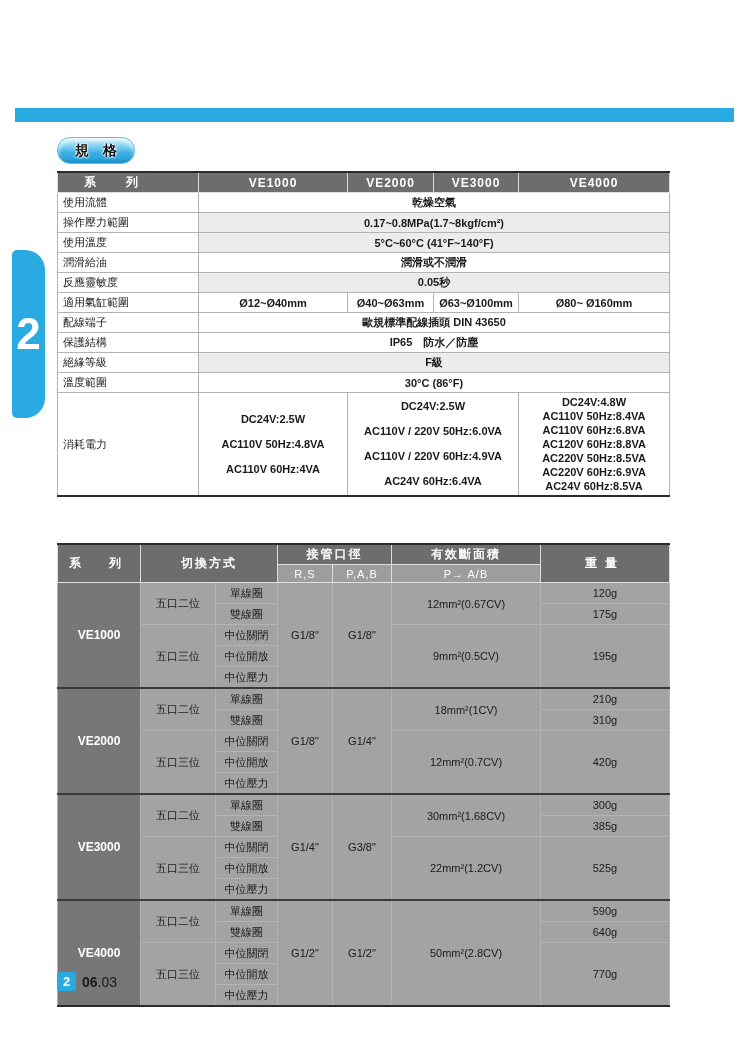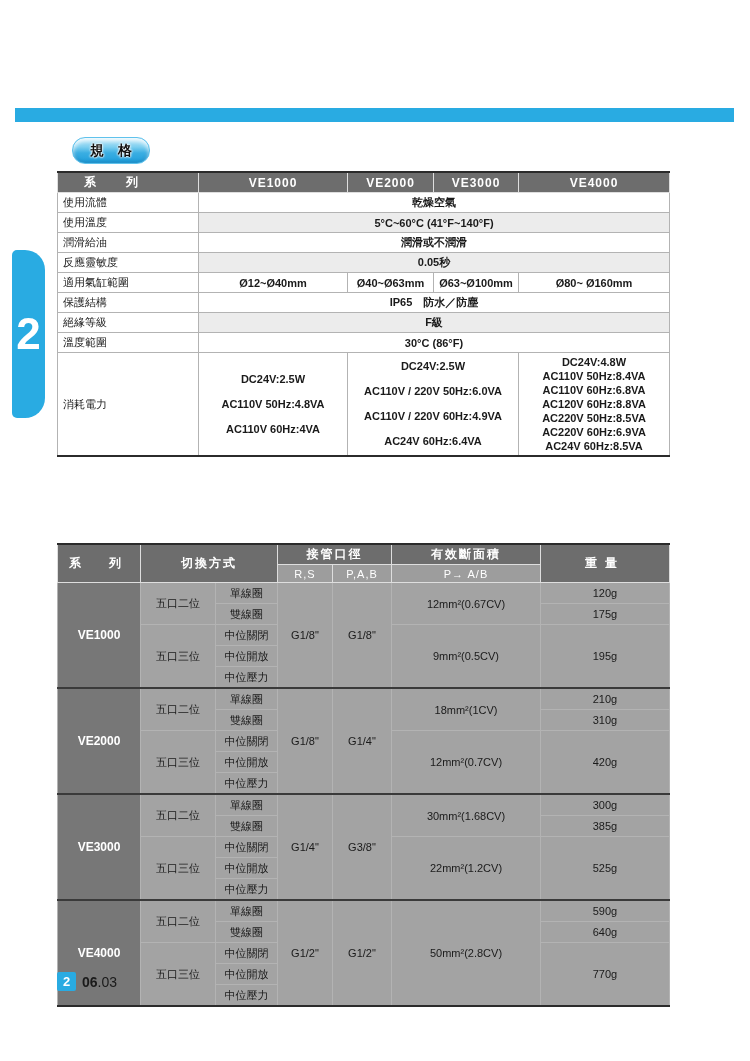--- a/index.html
+++ b/index.html
@@ -8,21 +8,21 @@
 
   
   .topbar{position:absolute;left:15px;top:108px;width:719px;height:14px;background:#29abe2;}
 
   
   .side-tab{position:absolute;left:12px;top:250px;width:33px;height:168px;background:#29abe2;
     border-radius:5px 20px 20px 5px;display:flex;align-items:center;justify-content:center;}
   .side-tab span{color:#fff;font-weight:bold;font-size:44px;line-height:1;}
 
   
-  .badge{position:absolute;left:72px;top:137px;width:76px;height:25px;border-radius:13px;
+  .badge{position:absolute;left:57px;top:137px;width:76px;height:25px;border-radius:13px;
     background:linear-gradient(180deg,#bfe7f8 0%,#7fd0f0 35%,#3aaee2 60%,#1f9fdc 100%);
     border:1px solid #5fc2ec;box-shadow:inset 0 3px 4px rgba(255,255,255,.85), inset 0 -2px 3px rgba(0,80,130,.25);
     display:flex;align-items:center;justify-content:center;}
   .badge span{font-weight:bold;font-size:14px;color:#101010;letter-spacing:5px;padding-left:5px;
     text-shadow:0 0 2px #fff,0 0 2px #fff,0 0 3px #fff;}
 
   table{border-collapse:collapse;table-layout:fixed;}
   td,th{overflow:hidden;white-space:nowrap;}
 
   
@@ -90,37 +90,45 @@
         <th>VE3000</th>
         <th>VE4000</th>
       </tr>
     </thead>
     <tbody>
       <tr>
         <td class="label">使用流體</td>
         <td class="val" colspan="4">乾燥空氣</td>
       </tr>
       <tr class="stripe">
+        <td class="label">操作壓力範圍</td>
+        <td class="val" colspan="4">0.17~0.8MPa(1.7~8kgf/cm²)</td>
+      </tr>
+      <tr class="stripe">
         <td class="label">使用溫度</td>
         <td class="val" colspan="4">5°C~60°C (41°F~140°F)</td>
       </tr>
       <tr>
         <td class="label">潤滑給油</td>
         <td class="val" colspan="4">潤滑或不潤滑</td>
       </tr>
       <tr class="stripe">
         <td class="label">反應靈敏度</td>
         <td class="val" colspan="4">0.05秒</td>
       </tr>
       <tr>
         <td class="label">適用氣缸範圍</td>
         <td class="val">Ø12~Ø40mm</td>
         <td class="val">Ø40~Ø63mm</td>
         <td class="val">Ø63~Ø100mm</td>
         <td class="val">Ø80~ Ø160mm</td>
+      </tr>
+      <tr>
+        <td class="label">配線端子</td>
+        <td class="val" colspan="4">歐規標準配線插頭 DIN 43650</td>
       </tr>
       <tr>
         <td class="label">保護結構</td>
         <td class="val" colspan="4">IP65　防水／防塵</td>
       </tr>
       <tr class="stripe">
         <td class="label">絕緣等級</td>
         <td class="val" colspan="4">F級</td>
       </tr>
       <tr>

